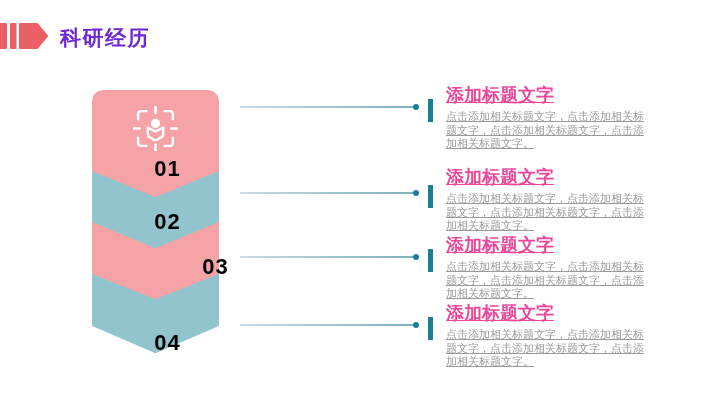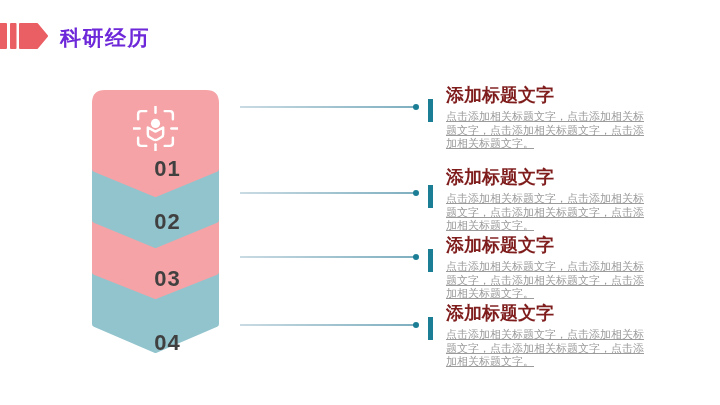--- a/index.html
+++ b/index.html
@@ -14,24 +14,24 @@
   .hdr-icon{position:absolute;left:0;top:23px;width:48px;height:26px;}
   .page-title{
     position:absolute;left:60px;top:25px;
     font-size:21px;line-height:25px;font-weight:700;
     color:#6d28d9;letter-spacing:1.5px;margin:0;
   }
   
   .stack-svg{position:absolute;left:0;top:0;width:720px;height:405px;}
   .chev-num{
     position:absolute;left:92px;width:151px;
-    text-align:center;color:#404040;
+    text-align:center;color:#000000;
     font-size:22px;line-height:21px;font-weight:700;letter-spacing:1px;
   }
-  .num-1{top:158px;} .num-2{top:211px;} .num-3{top:268px;} .num-4{top:312px;margin-top:20px;}
+  .num-1{top:158px;} .num-2{top:211px;} .num-3{top:256px;padding-left:48px;} .num-4{top:312px;margin-top:20px;}
   .scan-icon{position:absolute;left:133px;top:106px;width:45px;height:45px;}
   
   .conn-line{
     position:absolute;left:240px;width:174px;height:1.5px;
     background:linear-gradient(to right,#c9dbe3,#7fafc0);
   }
   .conn-dot{
     position:absolute;left:413px;width:6px;height:6px;border-radius:50%;
     background:#1b7e95;
   }
@@ -40,21 +40,21 @@
     background:#1b7e95;
   }
   .line-1{top:106px;} .dot-1{top:104px;} .bar-1{top:99px;}
   .line-2{top:192px;} .dot-2{top:190px;} .bar-2{top:185px;}
   .line-3{top:256px;} .dot-3{top:254px;} .bar-3{top:249px;}
   .line-4{top:324px;} .dot-4{top:322px;} .bar-4{top:317px;}
   
   .item{position:absolute;left:446px;width:216px;}
   .item-1{top:85px;} .item-2{top:167px;} .item-3{top:235px;} .item-4{top:303px;}
   .item h3{
-    margin:0;font-size:18px;line-height:20px;font-weight:700;color:#7f1d1d;
+    margin:0;font-size:18px;line-height:20px;font-weight:700;color:#ec4899;text-decoration:underline;
   }
   .item p{
     margin:5px 0 0 0;width:205px;
     font-size:11px;line-height:13.5px;color:#9b9b9b;
     word-break:break-all;
     text-decoration:underline;
   }
 </style>
 </head>
 <body>

